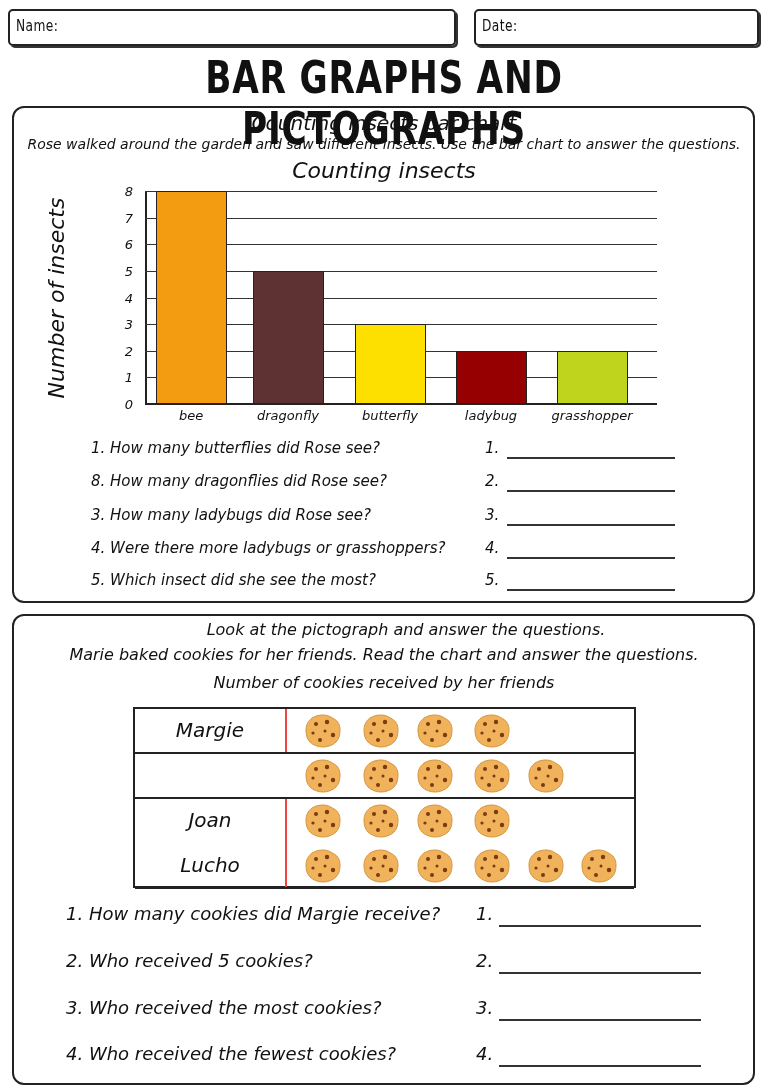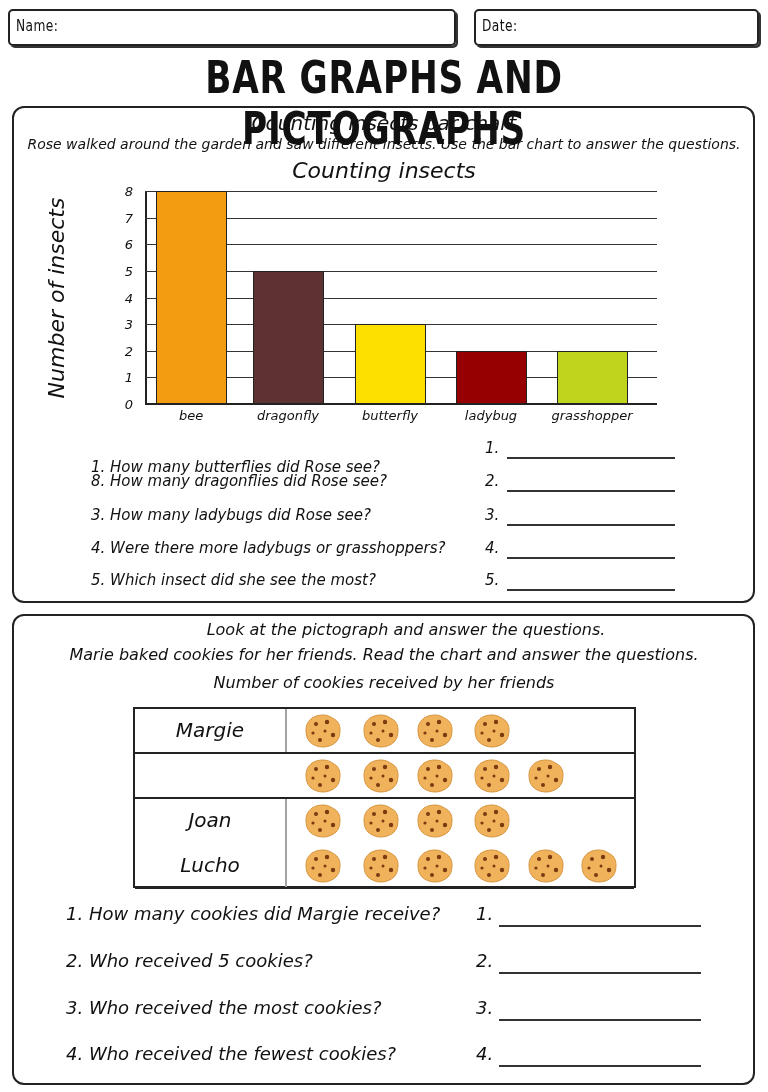--- a/index.html
+++ b/index.html
@@ -54,21 +54,21 @@
 
   
   .picto-table {
     position: absolute; left: 133px; top: 707px; width: 503px; height: 181px;
     border: 2px solid #222; border-collapse: collapse;
   }
   .picto-row { position: absolute; left: 0; width: 100%; height: 45px; border-bottom: 2px solid #222; }
   .picto-row:last-child { border-bottom: none; }
   .picto-name {
     position: absolute; left: 0; top: 0; width: 152px; height: 100%;
-    border-right: 2px solid #a3a3a3; text-align: center; line-height: 43px;
+    border-right: 2px solid #ef4444; text-align: center; line-height: 43px;
     font-size: 20px; font-style: italic;
   }
   .cookie {
     position: absolute; top: 5px; width: 36px; height: 34px;
   }
 </style>
 </head>
 <body>
 
 <div id="name-box" class="field-box">
@@ -115,21 +115,21 @@
     <div class="xtick" style="left: 93px;">dragonfly</div>
     <div class="bar" style="left: 210px; height: 79.875px; background: rgb(253, 224, 0);"></div>
     <div class="xtick" style="left: 195px;">butterfly</div>
     <div class="bar" style="left: 311px; height: 53.25px; background: rgb(150, 0, 0);"></div>
     <div class="xtick" style="left: 296px;">ladybug</div>
     <div class="bar" style="left: 412px; height: 53.25px; background: rgb(191, 212, 28);"></div>
     <div class="xtick" style="left: 397px;">grasshopper</div>
   </div>
 
 <div id="bar-questions">
-    <div class="q" style="left: 91px; top: 458px;">1. How many butterflies did Rose see?</div>
+    <div class="q" style="left: 91px; top: 439px;">1. How many butterflies did Rose see?</div>
     <div class="a-num" style="left: 485px; top: 439px;">1.</div>
     <div class="a-line" style="left: 507px; width: 168px; top: 457px;"></div>
     <div class="q" style="left: 91px; top: 472px;">8. How many dragonflies did Rose see?</div>
     <div class="a-num" style="left: 485px; top: 472px;">2.</div>
     <div class="a-line" style="left: 507px; width: 168px; top: 490px;"></div>
     <div class="q" style="left: 91px; top: 506px;">3. How many ladybugs did Rose see?</div>
     <div class="a-num" style="left: 485px; top: 506px;">3.</div>
     <div class="a-line" style="left: 507px; width: 168px; top: 524px;"></div>
     <div class="q" style="left: 91px; top: 539px;">4. Were there more ladybugs or grasshoppers?</div>
     <div class="a-num" style="left: 485px; top: 539px;">4.</div>

